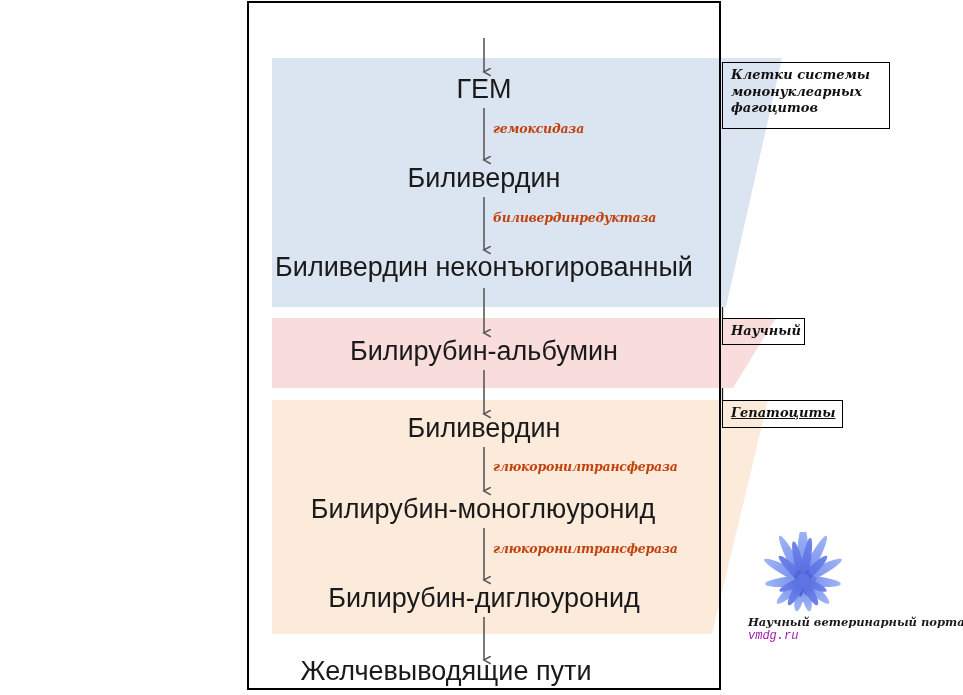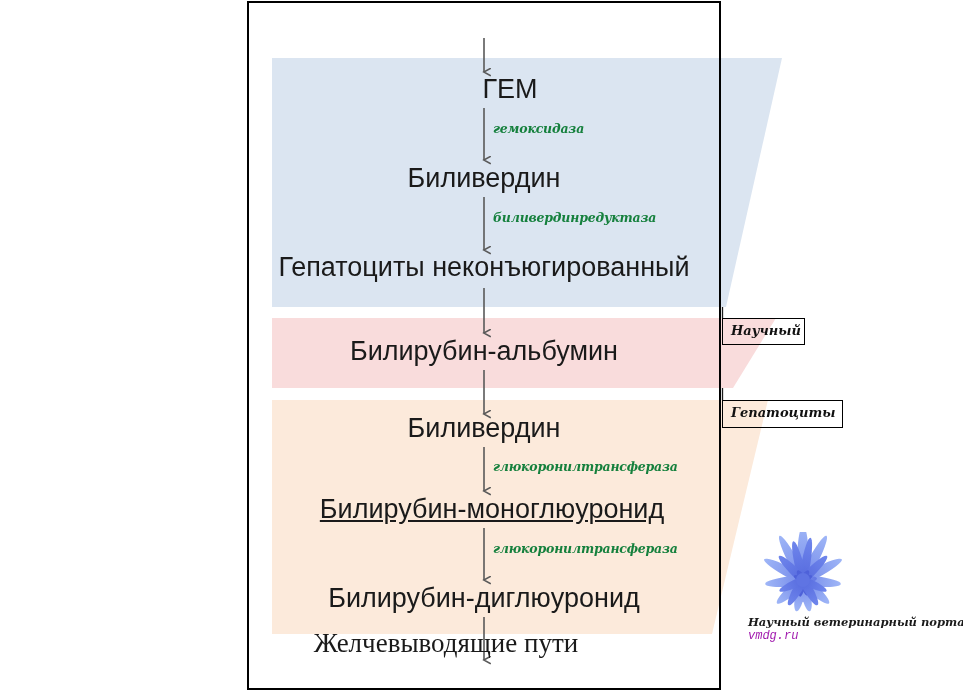--- a/index.html
+++ b/index.html
@@ -54,21 +54,21 @@
     font-weight: 400;
   }
 
   
   .enzyme {
     position: absolute;
     font-family: "DejaVu Serif", serif;
     font-style: italic;
     font-weight: 700;
     font-size: 12.5px;
-    color: #15803d;
+    color: #c2410c;
     white-space: nowrap;
     letter-spacing: -0.2px;
   }
 
   
   .callout {
     position: absolute;
     border: 1.6px solid #000000;
     background: transparent;
     box-sizing: border-box;
@@ -148,48 +148,51 @@
   </svg>
 
   <svg width="963" height="695" style="position:absolute;left:0;top:0;">
     <g stroke="#1a1a1a" stroke-width="1.3" fill="none">
       <line x1="722.5" y1="307" x2="722.5" y2="318"></line>
       <line x1="722.5" y1="388" x2="722.5" y2="400"></line>
     </g>
   </svg>
 
 
-  <div class="node big" style="left:247px; top:75px; width:474px;margin-left:26px;">ГЕМ</div>
+  <div class="node big" style="left:247px; top:75px; width:474px;">ГЕМ</div>
 
   <div class="node big" style="left:247px; top:164px; width:474px;">Биливердин</div>
 
-  <div class="node big" style="left:247px; top:253px; width:474px;">Гепатоциты неконъюгированный</div>
+  <div class="node big" style="left:247px; top:253px; width:474px;">Биливердин неконъюгированный</div>
 
   <div class="node big" style="left:247px; top:337px; width:474px;">Билирубин-альбумин</div>
 
   <div class="node big" style="left:247px; top:414px; width:474px;">Биливердин</div>
 
-  <div class="node big" style="left:255px; top:495px; width:474px;text-decoration:underline;">Билирубин-моноглюуронид</div>
+  <div class="node big" style="left:246px; top:495px; width:474px;">Билирубин-моноглюуронид</div>
 
   <div class="node big" style="left:247px; top:584px; width:474px;">Билирубин-диглюуронид</div>
 
-  <div class="node big" style="left:247px; top:629px; width:398px;font-family:Liberation Serif, serif;">Желчевыводящие пути</div>
+  <div class="node big" style="left:247px; top:657px; width:398px;">Желчевыводящие пути</div>
 
   <div class="enzyme" style="left:493px; top:121px;">гемоксидаза</div>
 
   <div class="enzyme" style="left:493px; top:210px;">биливердинредуктаза</div>
 
   <div class="enzyme" style="left:493px; top:459px;">глюкоронилтрансфераза</div>
 
   <div class="enzyme" style="left:493px; top:541px;">глюкоронилтрансфераза</div>
 
+  <div class="callout" style="left:722px; top:62px; width:168px; height:67px;">Клетки системы
+мононуклеарных
+фагоцитов</div>
 
   <div class="callout" style="left:722px; top:318px; width:83px; height:27px; padding-top:4px;">Научный</div>
 
-  <div class="callout" style="left:722px; top:400px; width:121px; height:28px; ">Гепатоциты</div>
+  <div class="callout" style="left:722px; top:400px; width:121px; height:28px; text-decoration:underline;">Гепатоциты</div>
 
   <svg class="wm" width="110" height="95" viewBox="0 0 110 95" style="left:748px; top:532px;">
     <defs>
       <linearGradient id="pl" x1="0" y1="0" x2="0" y2="1">
         <stop offset="0%" stop-color="#9fb6f7"></stop>
         <stop offset="100%" stop-color="#6478e4"></stop>
       </linearGradient>
       <linearGradient id="pd" x1="0" y1="0" x2="0" y2="1">
         <stop offset="0%" stop-color="#6f86ec"></stop>
         <stop offset="100%" stop-color="#4c5fd8"></stop>

